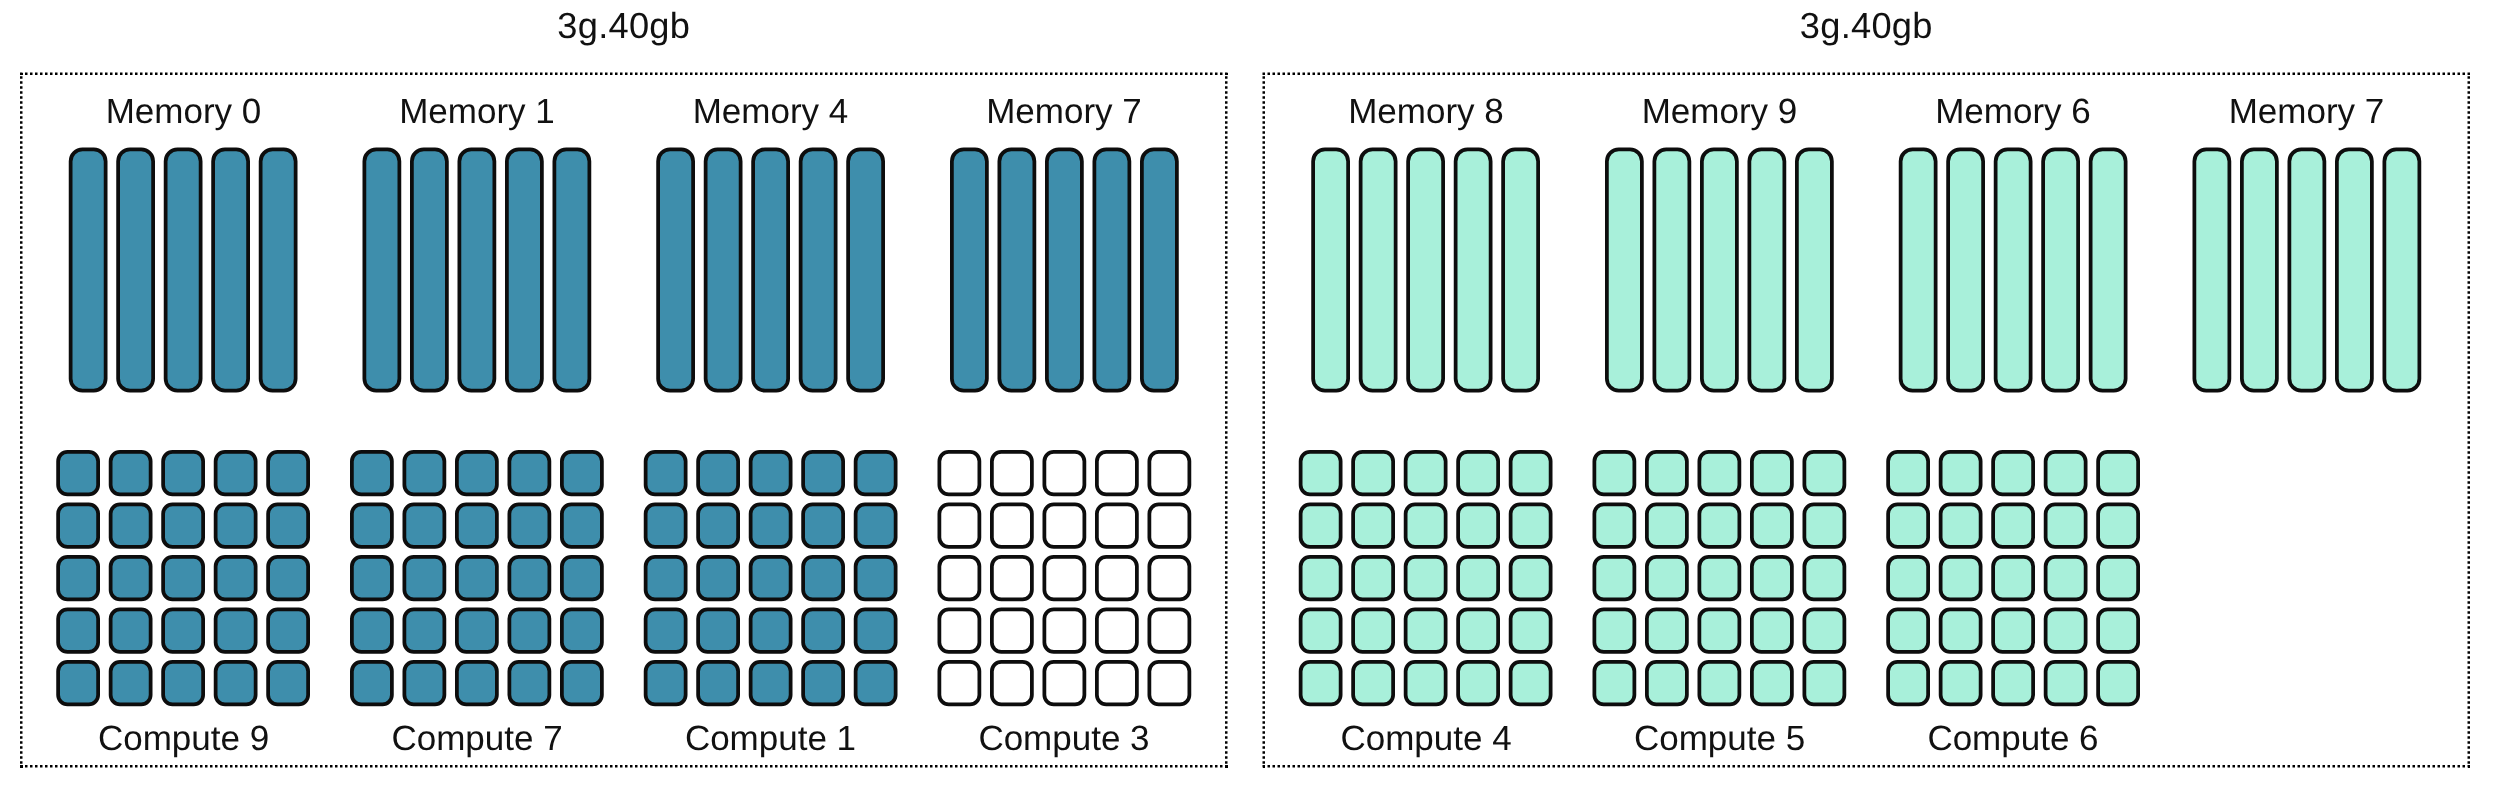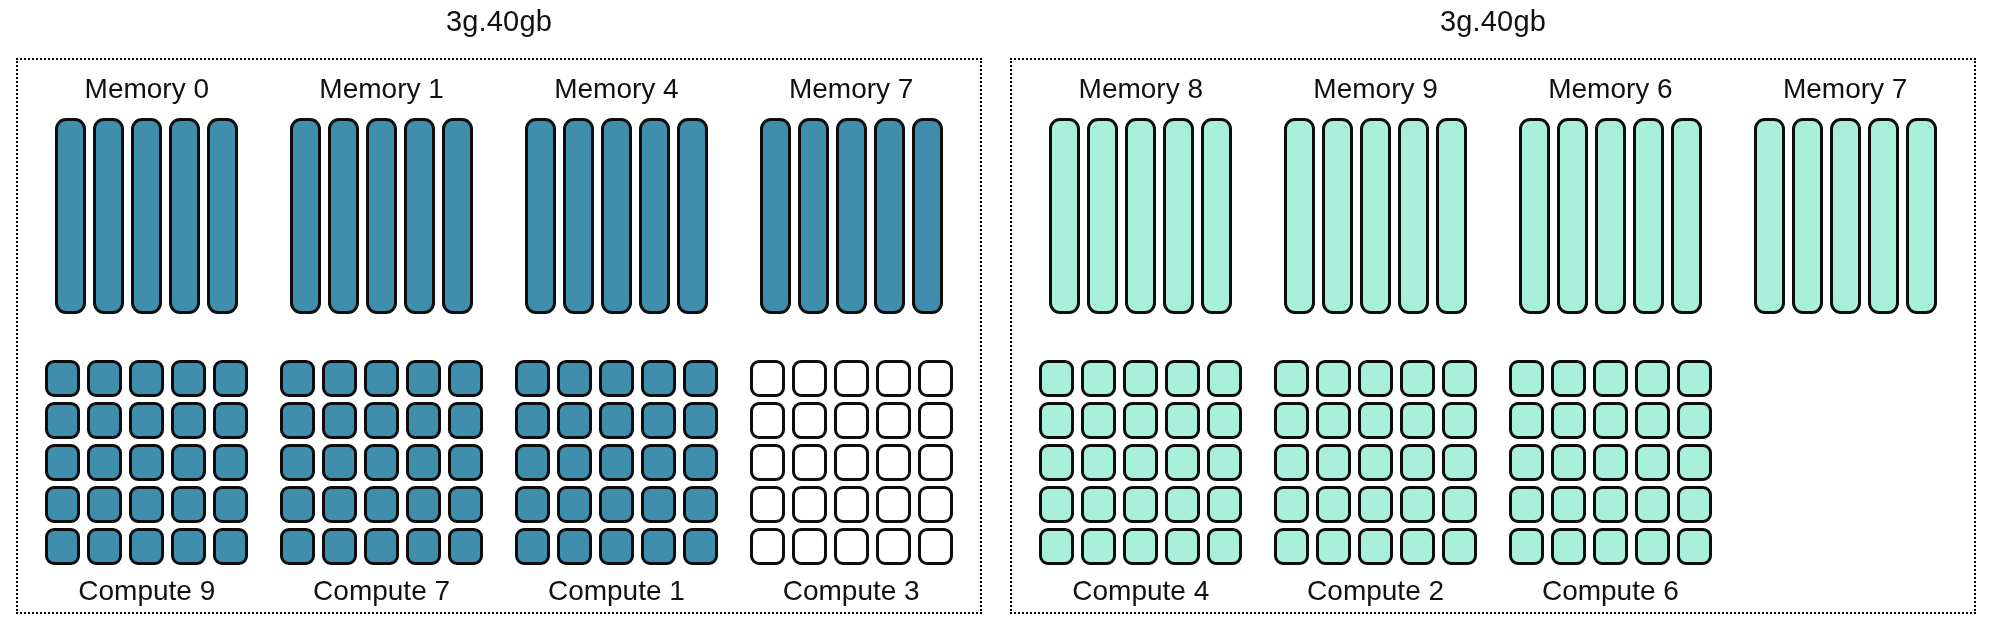--- a/index.html
+++ b/index.html
@@ -322,21 +322,21 @@
               <div class="cell" style="background: rgb(168, 240, 218);"></div>
               <div class="cell" style="background: rgb(168, 240, 218);"></div>
               <div class="cell" style="background: rgb(168, 240, 218);"></div>
               <div class="cell" style="background: rgb(168, 240, 218);"></div>
               <div class="cell" style="background: rgb(168, 240, 218);"></div>
               <div class="cell" style="background: rgb(168, 240, 218);"></div>
               <div class="cell" style="background: rgb(168, 240, 218);"></div>
               <div class="cell" style="background: rgb(168, 240, 218);"></div>
               <div class="cell" style="background: rgb(168, 240, 218);"></div>
             </div>
-            <div class="comp-label">Compute 2</div>
+            <div class="comp-label">Compute 5</div>
           </div>
           <div class="group">
             <div class="mem-label">Memory 6</div>
             <div class="bars">
               <div class="bar" style="background: rgb(168, 240, 218);"></div>
               <div class="bar" style="background: rgb(168, 240, 218);"></div>
               <div class="bar" style="background: rgb(168, 240, 218);"></div>
               <div class="bar" style="background: rgb(168, 240, 218);"></div>
               <div class="bar" style="background: rgb(168, 240, 218);"></div>
             </div>

